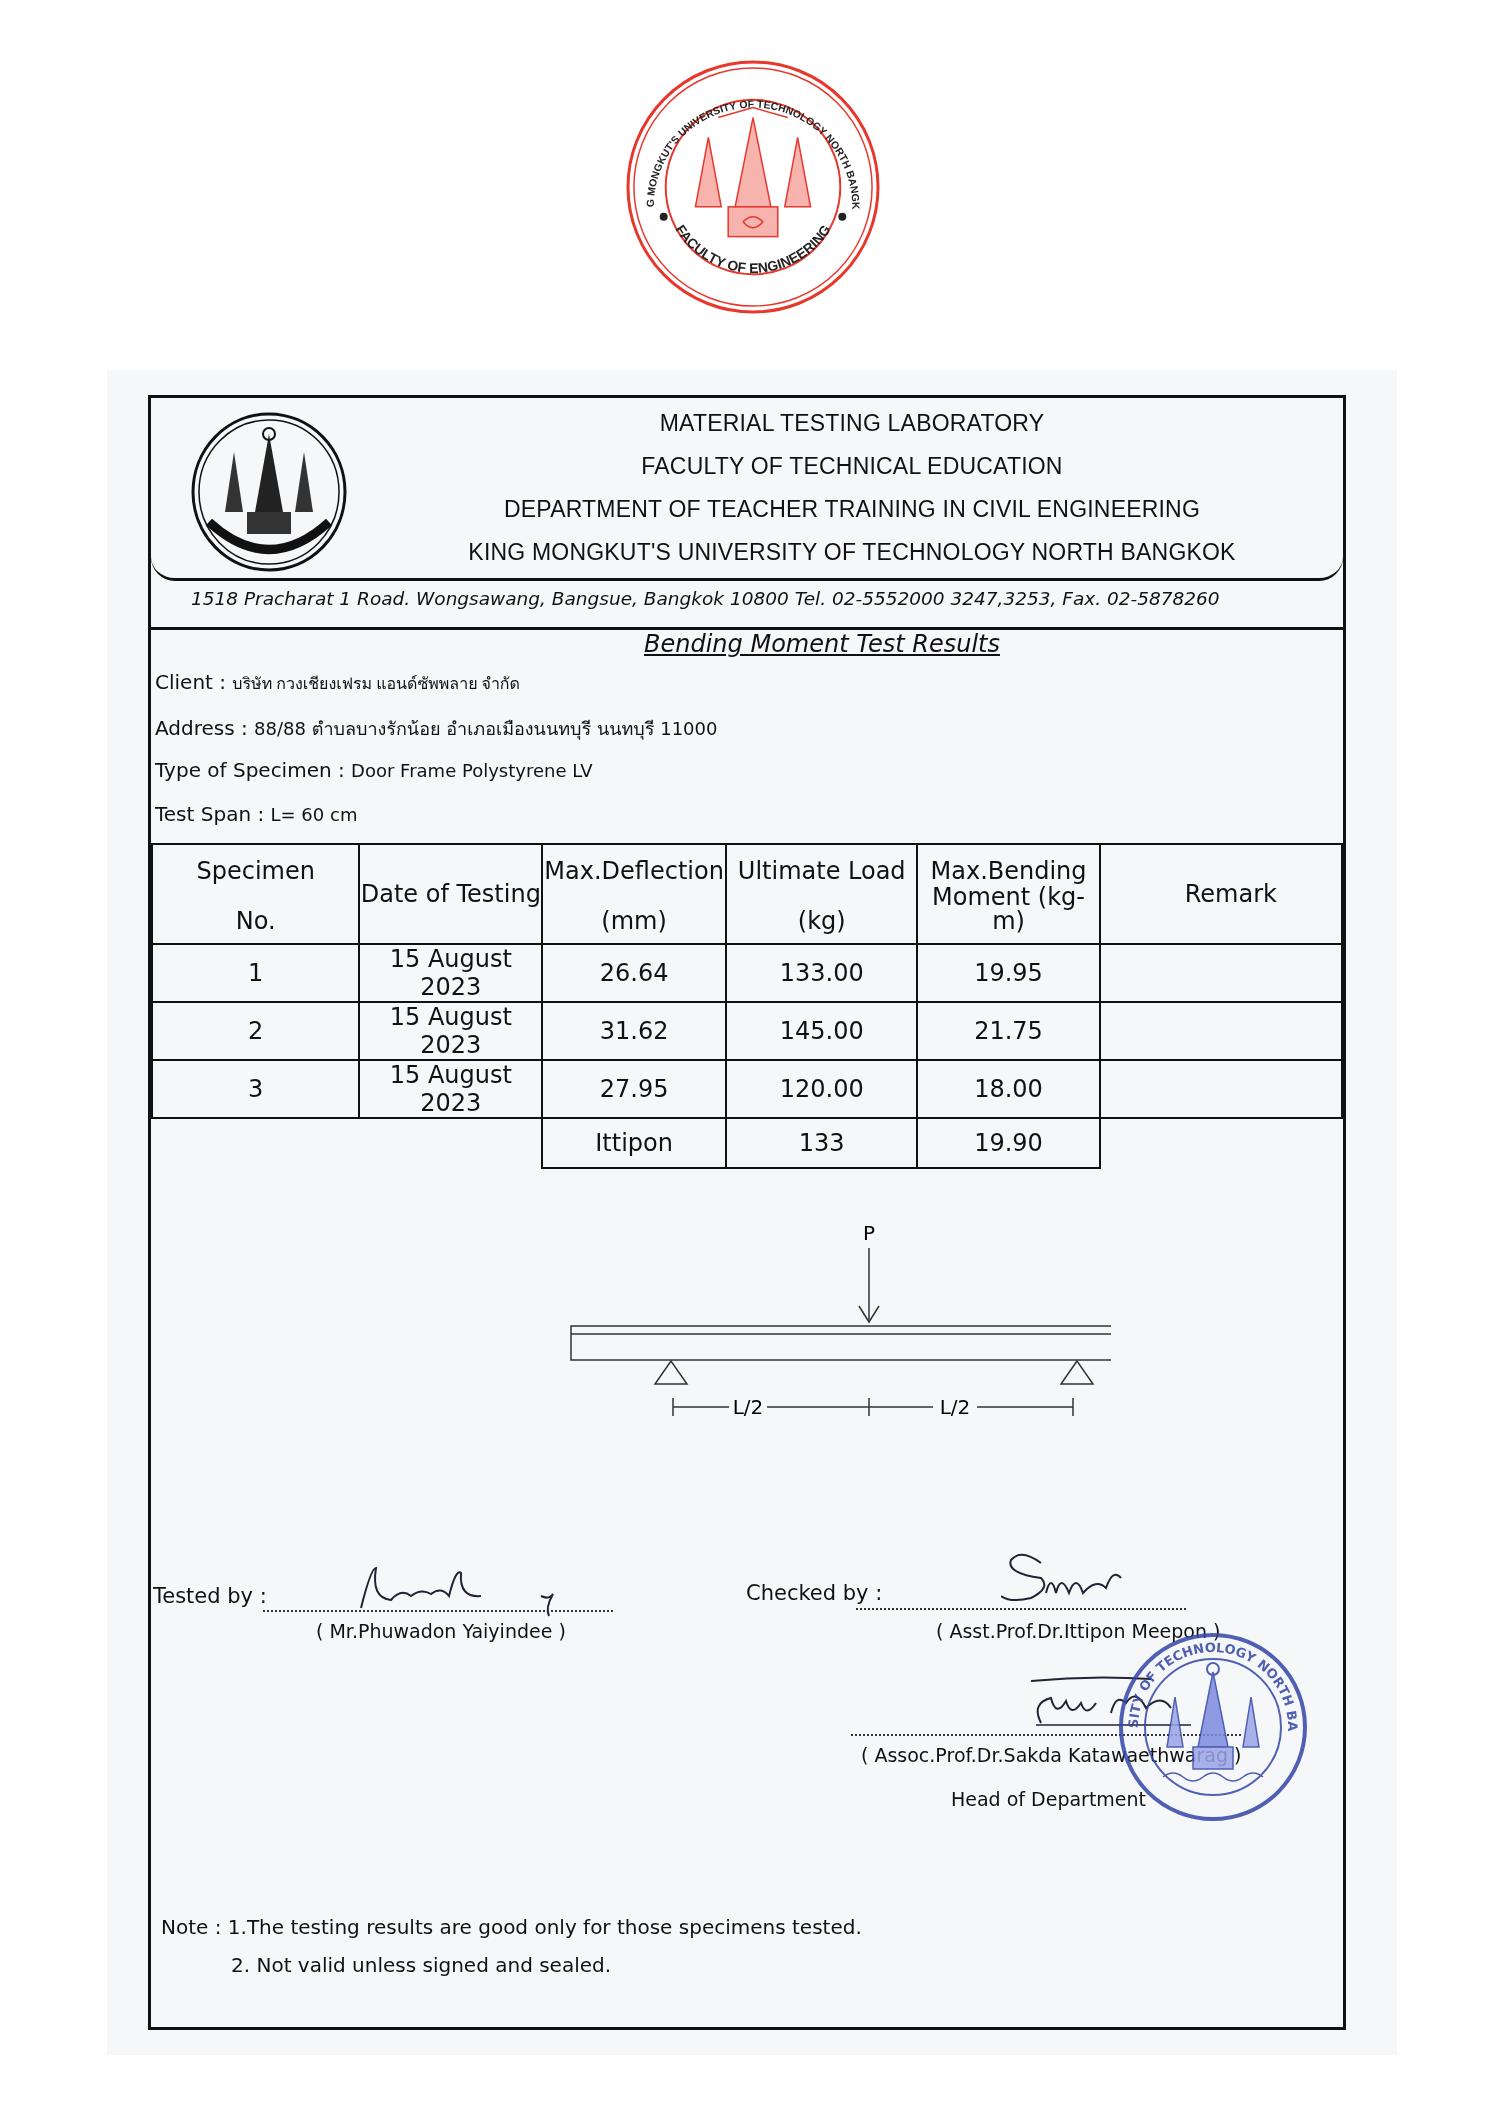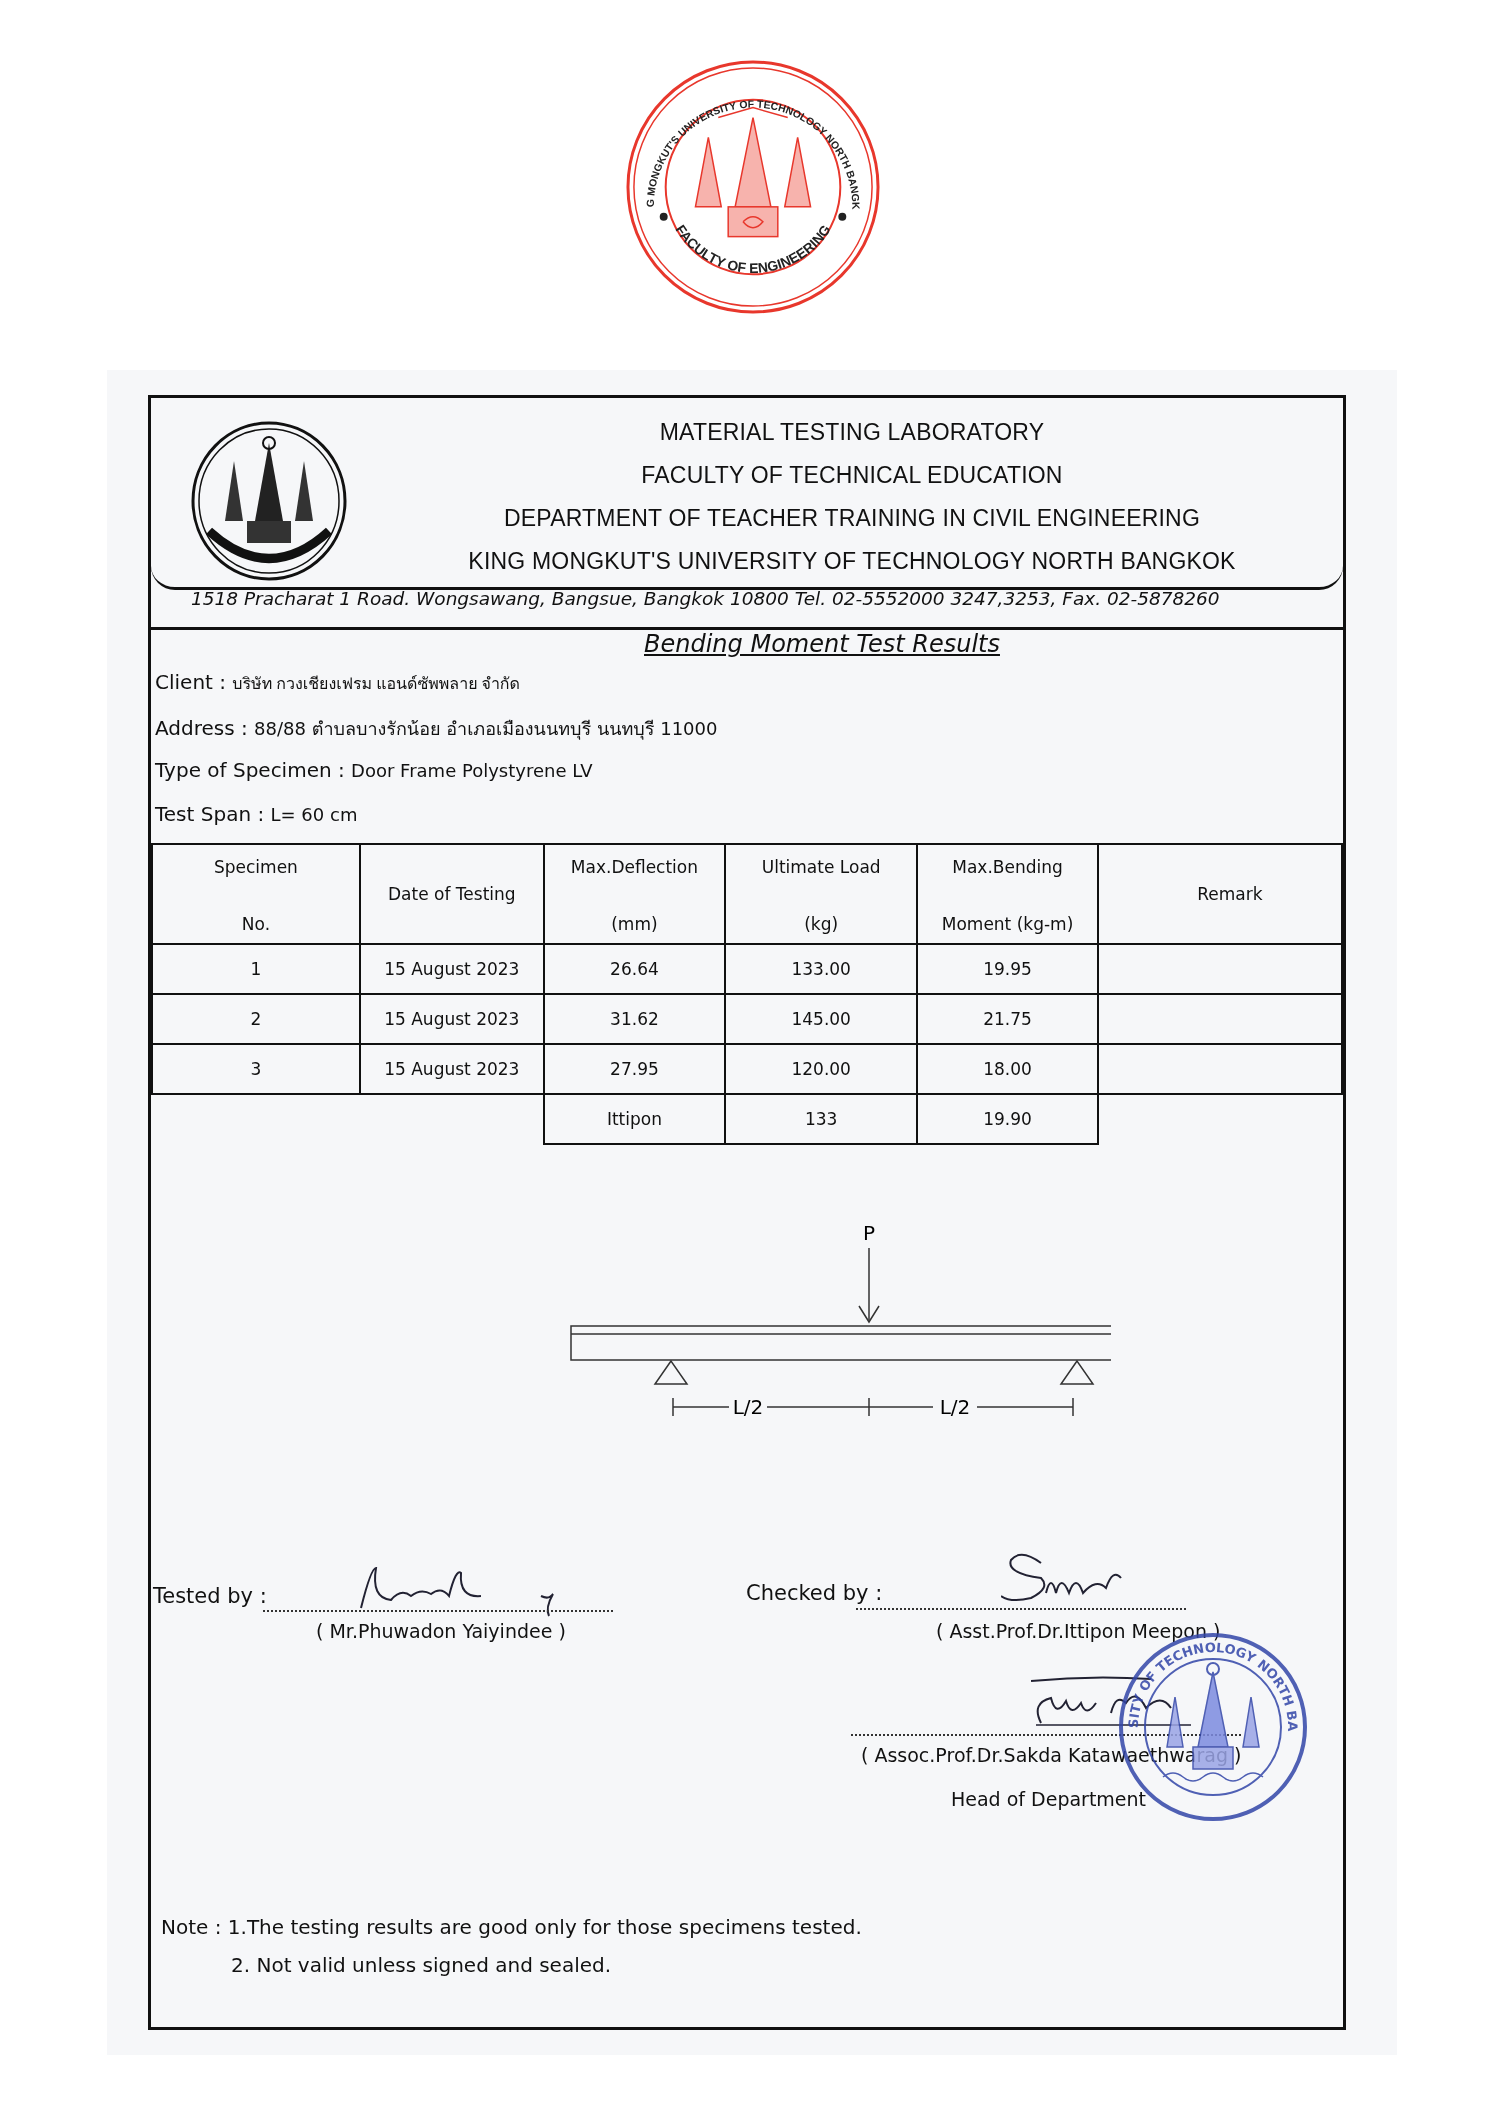--- a/index.html
+++ b/index.html
@@ -10,30 +10,30 @@
   }
   .logo-top { position: absolute; left: 624px; top: 58px; width: 258px; height: 258px; }
   .paper {
     position: absolute; left: 107px; top: 370px; width: 1290px; height: 1685px;
     background: #f6f7f9;
   }
   .frame {
     position: absolute; left: 148px; top: 395px; width: 1198px; height: 1635px;
     border: 3px solid #111; box-sizing: border-box;
   }
-  .hdr { position: absolute; left: 0; top: 13px; width: 100%; height: 176px; border-bottom: 3px solid #111; border-radius: 24px; }
+  .hdr { position: absolute; left: 0; top: 4px; width: 100%; height: 176px; border-bottom: 3px solid #111; border-radius: 24px; }
   .hdr-logo { position: absolute; left: 38px; top: 10px; width: 160px; height: 160px; }
   .hdr-lines { position: absolute; left: 220px; right: 10px; top: 0; text-align: center; }
   .hdr-line { font-family: "Liberation Sans", sans-serif; font-size: 23px; letter-spacing: 0.2px; height: 43px; line-height: 43px; }
   .addr { position: absolute; left: 0; top: 176px; width: 100%; height: 56px; border-bottom: 3px solid #111;
     font-family: "DejaVu Sans", sans-serif; font-style: italic; font-size: 18.5px; line-height: 50px; padding-left: 40px; box-sizing: border-box; }
   .title { position: absolute; left: 0; top: 232px; width: 100%; text-align: center; }
   .title span { font-style: italic; font-size: 24px; text-decoration: underline; padding-left: 150px; }
   .info { position: absolute; left: 4px; font-size: 20px; }
-  table.results { position: absolute; left: 0; top: 445px; border-collapse: collapse; font-size: 17px; }
+  table.results { position: absolute; left: 0; top: 445px; border-collapse: collapse; font-size: 24px; }
   table.results td { border: 2px solid #111; text-align: center; padding: 0; }
   .th-cell { height: 98px; line-height: 1.0; }
   .th-cell .two { display: flex; flex-direction: column; justify-content: space-between; height: 74px; align-items: center; padding-top: 4px; }
   .row td { height: 48px; }
   .avg td.blank { border: none; }
   .diagram { position: absolute; left: 260px; top: 810px; width: 700px; height: 230px; }
   .sig-block { position: absolute; font-size: 21px; }
   .dots { border-bottom: 2px dotted #333; }
   .note { position: absolute; left: 10px; top: 1510px; font-size: 20px; line-height: 38px; }
   .stamp { position: absolute; left: 1113px; top: 1627px; width: 200px; height: 200px; opacity: 0.85; }

